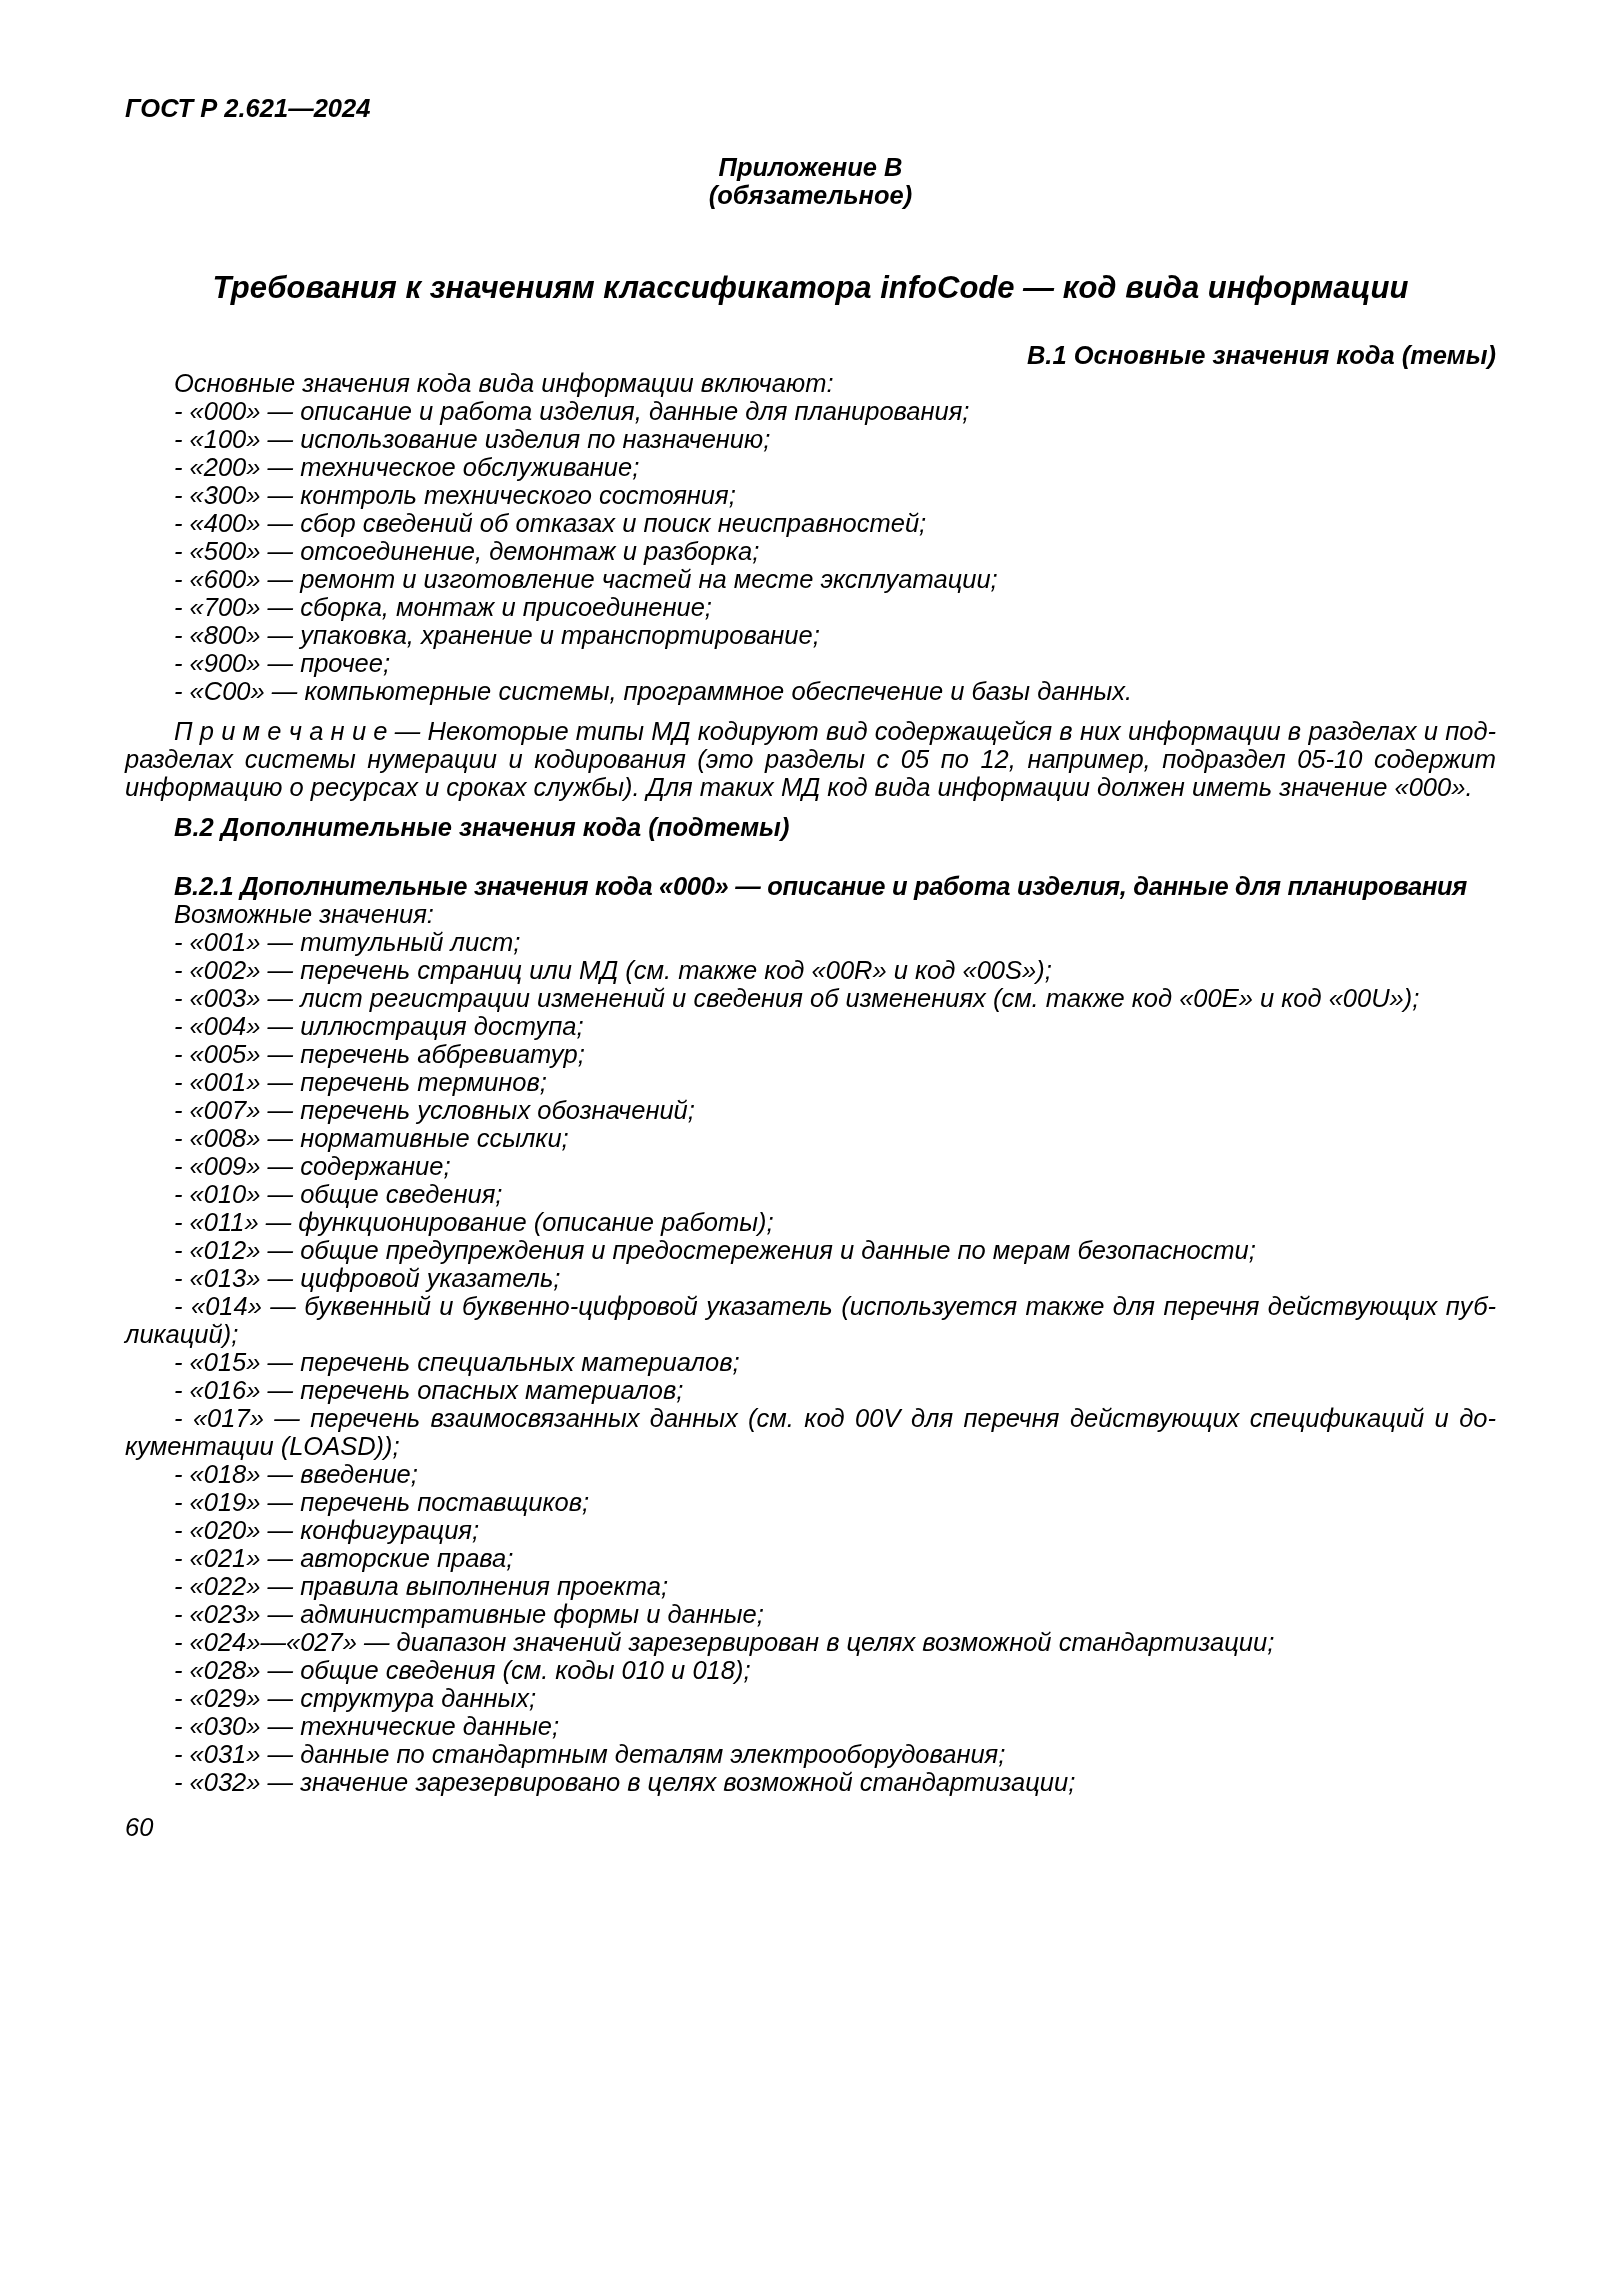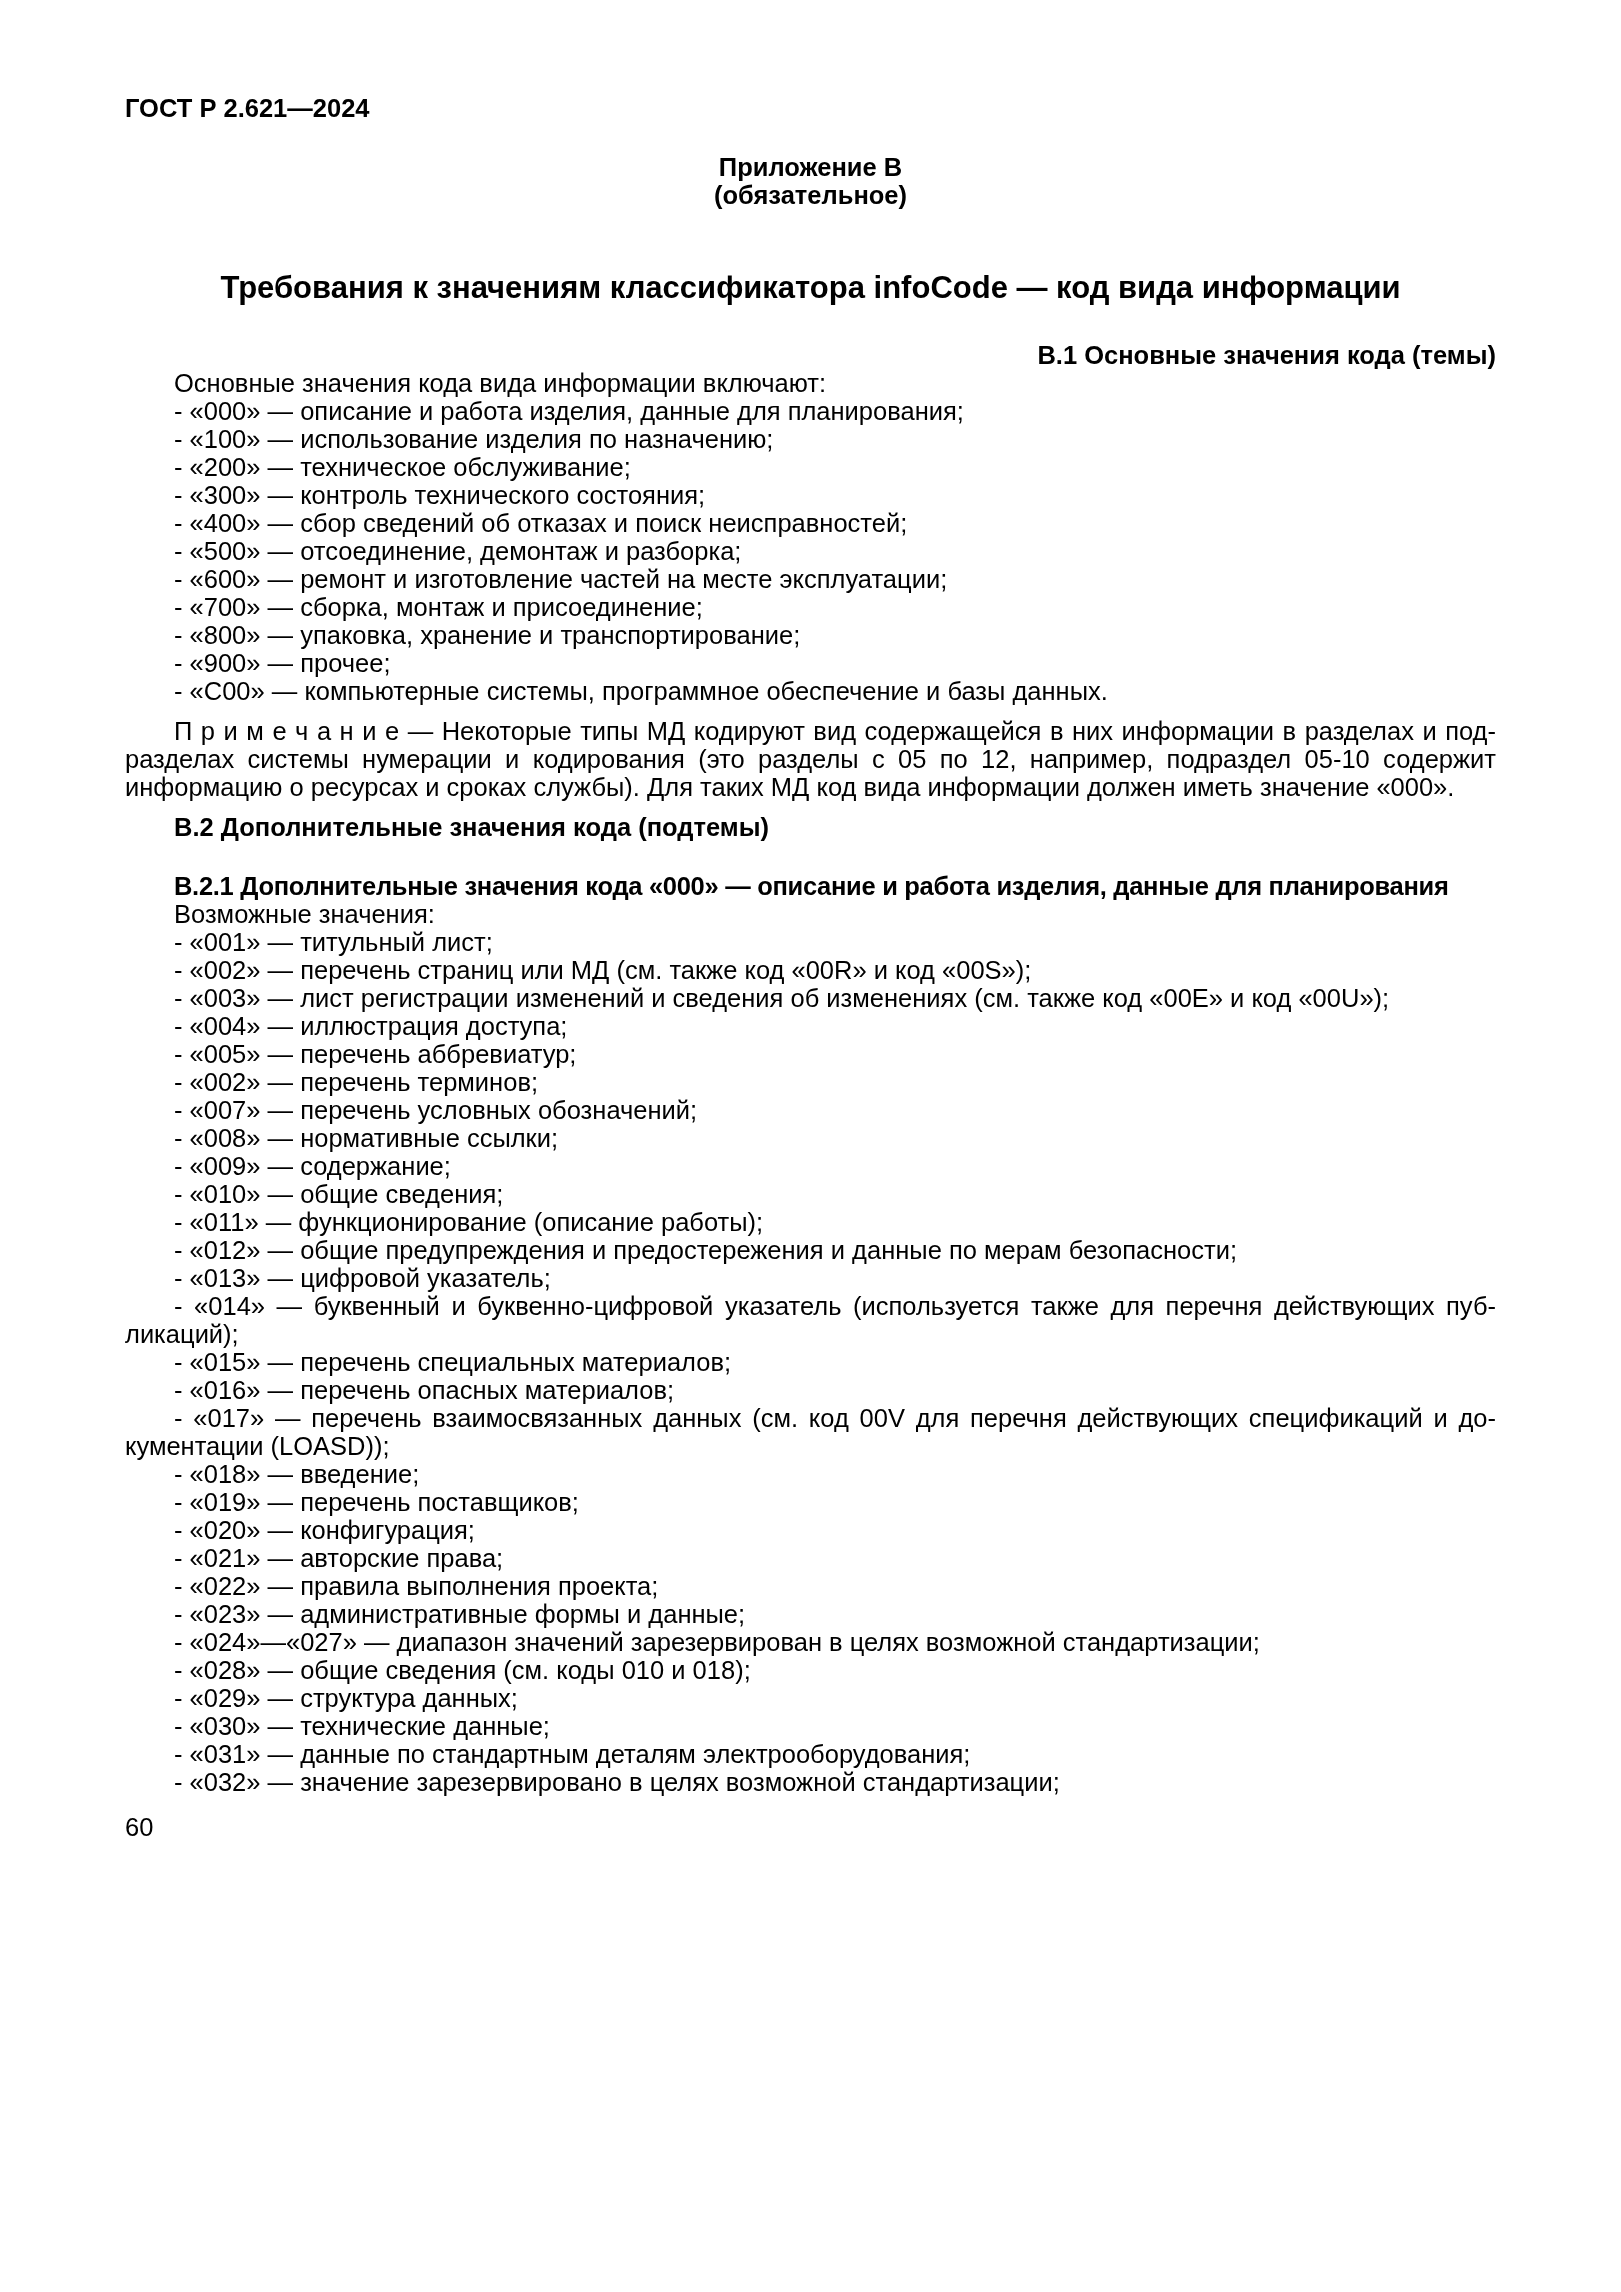--- a/index.html
+++ b/index.html
@@ -11,20 +11,21 @@
     font-family: "Liberation Sans", sans-serif;
     font-size: 25.5px;
     line-height: 28px;
     color: #000000;
     overflow: hidden;
   }
   .page {
     position: absolute;
     inset: 0;
     padding: 94px 125px 8px 125px;
+    font-style: italic;
   }
   .doc-code {
     font-weight: 700;
     font-size: 25.5px;
   }
   .appendix {
     margin-top: 31px;
     text-align: center;
     font-weight: 700;
   }
@@ -96,21 +97,21 @@
 
   <p class="body">Возможные значения:</p>
 
   <div class="list">
 
   <p class="li">- «001» — титульный лист;</p>
       <p class="li">- «002» — перечень страниц или МД (см. также код «00R» и код «00S»);</p>
       <p class="li">- «003» — лист регистрации изменений и сведения об изменениях (см. также код «00E» и код «00U»);</p>
       <p class="li">- «004» — иллюстрация доступа;</p>
       <p class="li">- «005» — перечень аббревиатур;</p>
-      <p class="li">- «002» — перечень терминов;</p>
+      <p class="li">- «001» — перечень терминов;</p>
       <p class="li">- «007» — перечень условных обозначений;</p>
       <p class="li">- «008» — нормативные ссылки;</p>
       <p class="li">- «009» — содержание;</p>
       <p class="li">- «010» — общие сведения;</p>
       <p class="li">- «011» — функционирование (описание работы);</p>
       <p class="li">- «012» — общие предупреждения и предостережения и данные по мерам безопасности;</p>
       <p class="li">- «013» — цифровой указатель;</p>
       <p class="li">- «014» — буквенный и буквенно-цифровой указатель (используется также для перечня действующих пуб­ликаций);</p>
       <p class="li">- «015» — перечень специальных материалов;</p>
       <p class="li">- «016» — перечень опасных материалов;</p>

